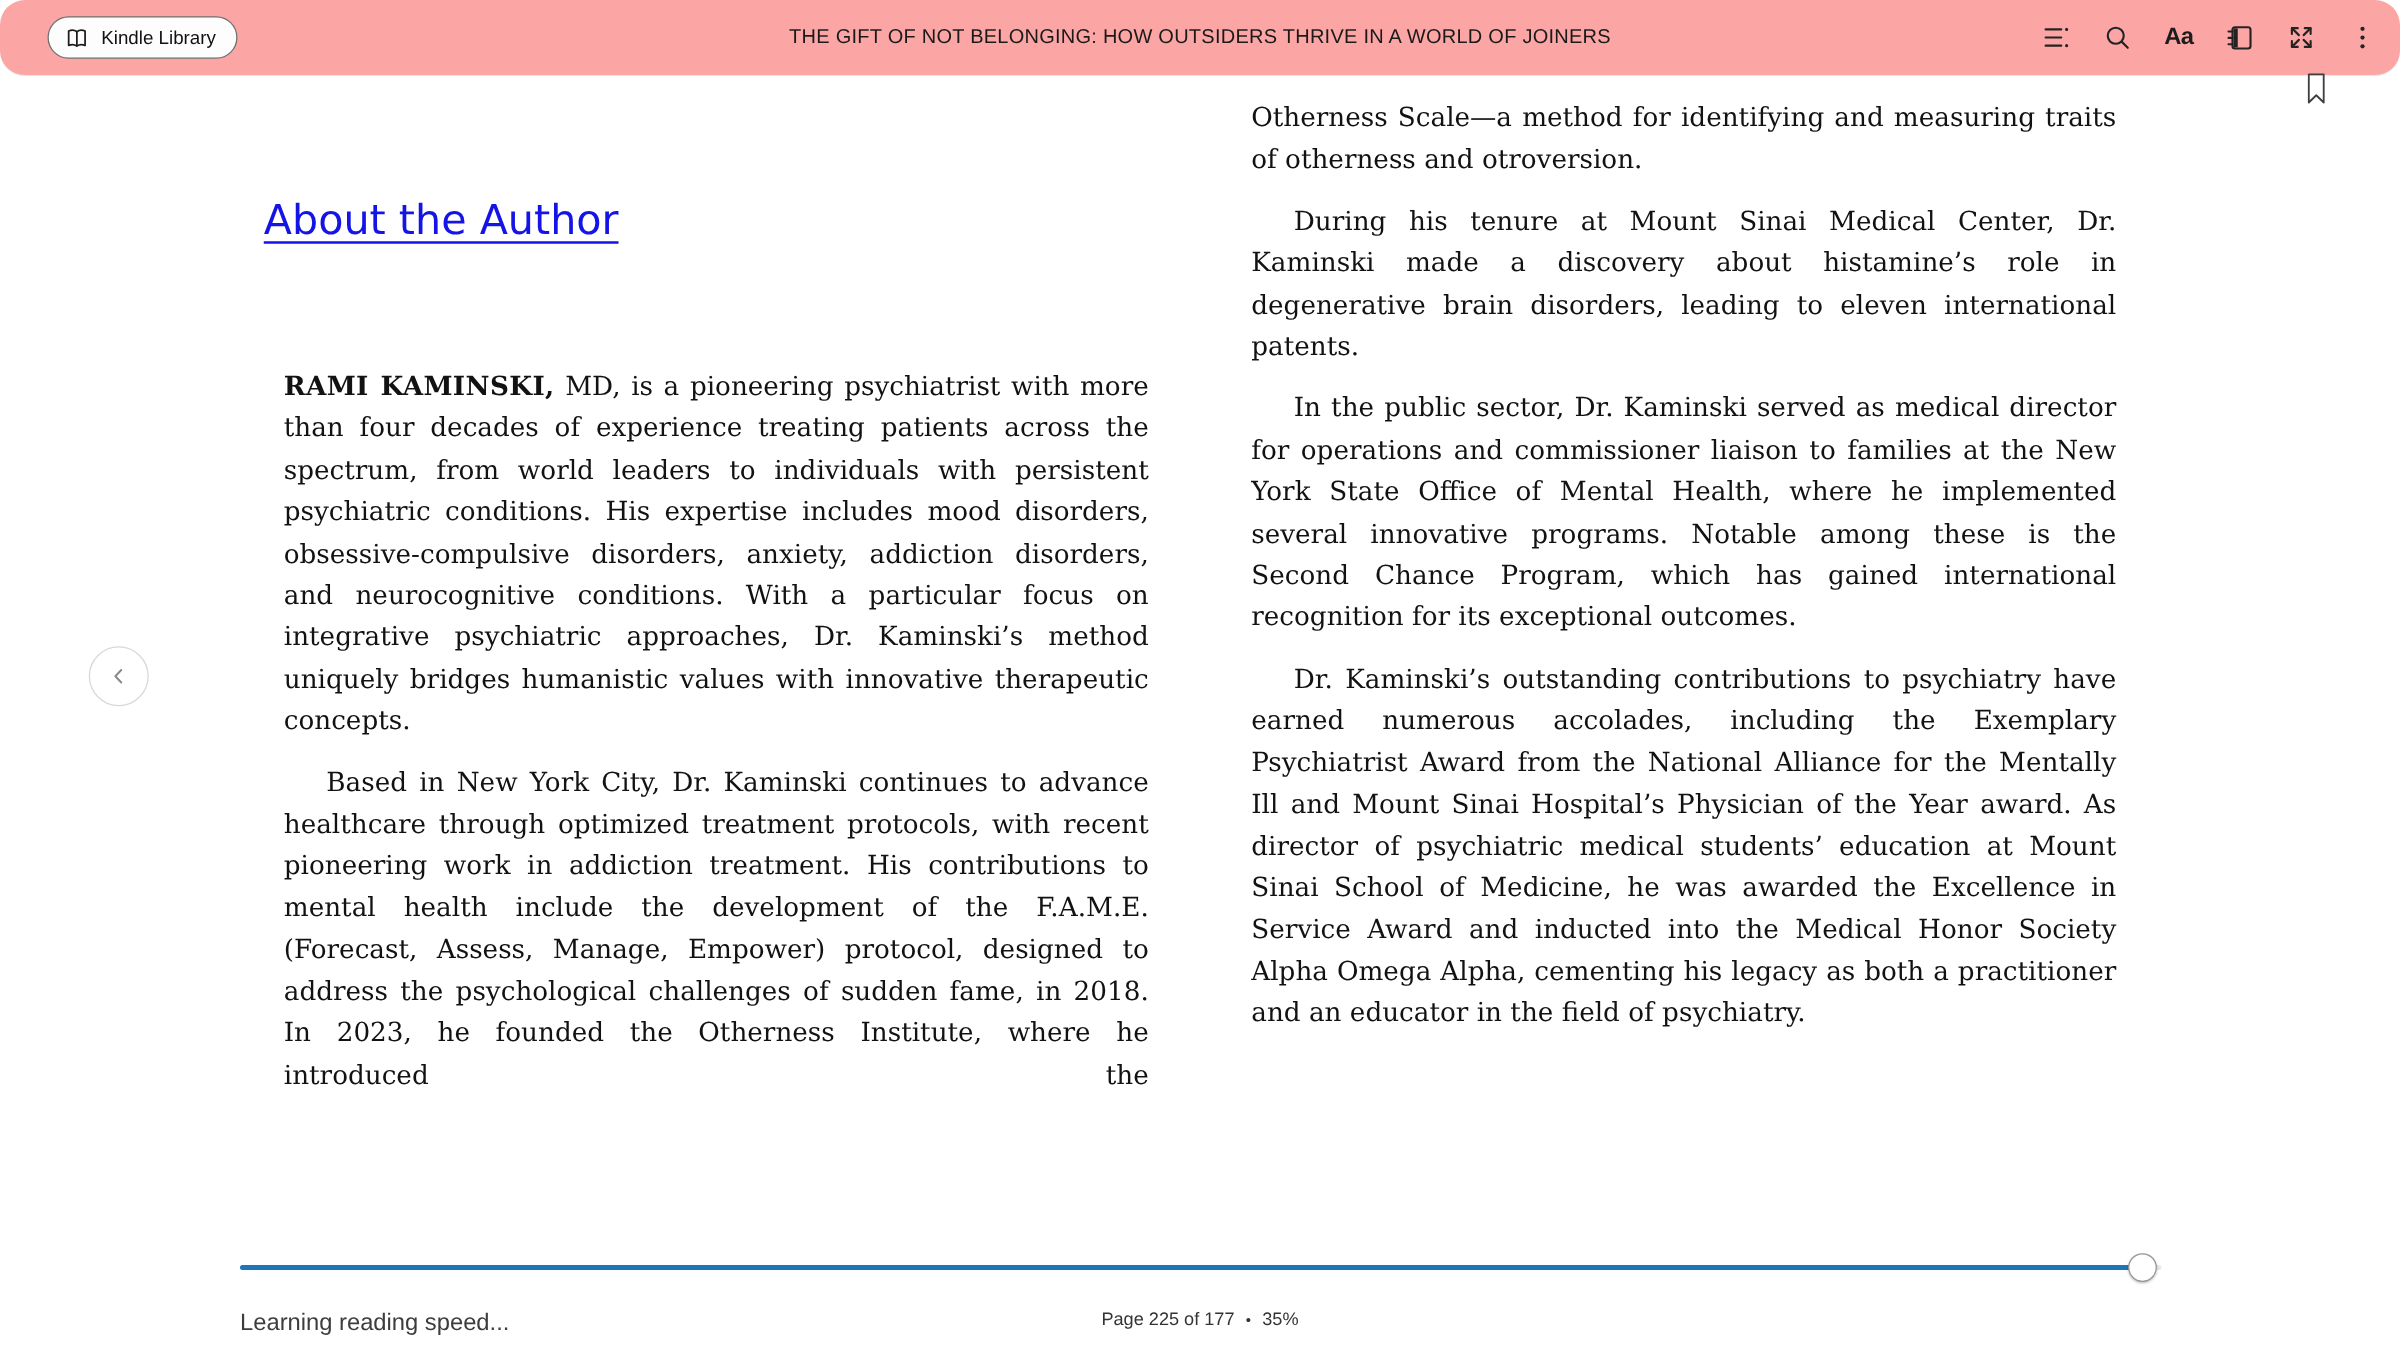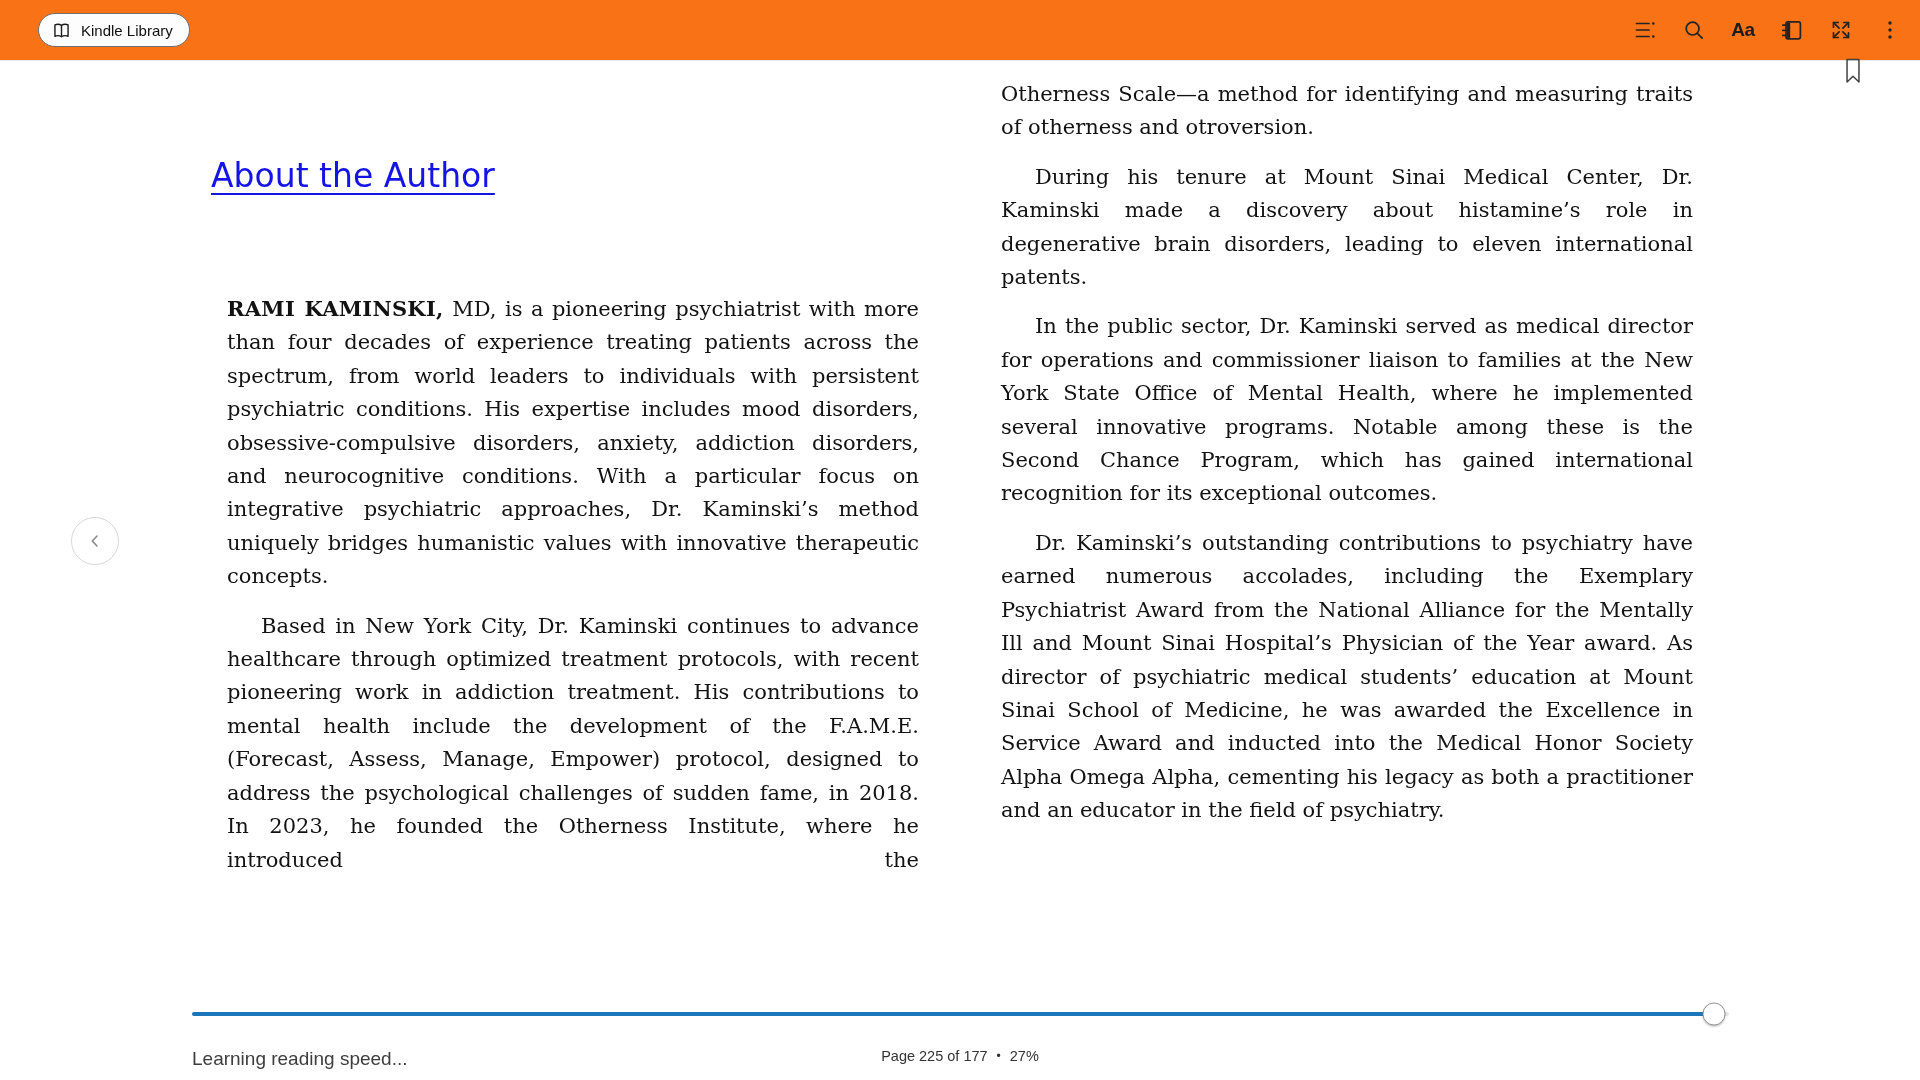--- a/index.html
+++ b/index.html
@@ -1,21 +1,21 @@
 <!DOCTYPE html>
 <html><head>
 <meta charset="utf-8">
 <style>
   html,body{margin:0;padding:0;}
   body{
     width:1920px;height:1080px;position:relative;overflow:hidden;
     background:#ffffff;font-family:"Liberation Sans",sans-serif;
   }
   
-  .topbar{position:absolute;top:0;left:0;right:0;height:60px;background:#f97316;border-bottom:1px solid #e9e9e9;z-index:5;}
+  .topbar{position:absolute;top:0;left:0;right:0;height:60px;background:#fca5a5;border-bottom:1px solid #e9e9e9;z-index:5;border-radius:20px;}
   .library-btn{
     position:absolute;left:38px;top:13px;height:34px;display:flex;align-items:center;gap:9px;
     padding:0 16px 0 12px;border:1px solid #6f6f6f;border-radius:17px;background:#fdfdfd;
     font-family:"Liberation Sans",sans-serif;font-size:15px;color:#111;cursor:pointer;
   }
   .book-title{
     position:absolute;top:0;left:50%;transform:translateX(-50%);height:60px;line-height:60px;
     font-size:16px;color:#1a1a1a;letter-spacing:0.2px;white-space:nowrap;
   }
   .toolbar-icons{position:absolute;right:16px;top:0;height:60px;display:flex;align-items:center;gap:21px;}
@@ -60,20 +60,21 @@
 
 <header class="topbar">
   <button class="library-btn">
     <svg width="21" height="21" viewBox="0 0 24 24" fill="none" stroke="#1c1c1c" stroke-width="1.6" stroke-linejoin="round">
       <path d="M12 6.2 C10 4.7 7 4.5 4.5 5.5 V18.6 C7 17.6 10 17.8 12 19.2 C14 17.8 17 17.6 19.5 18.6 V5.5 C17 4.5 14 4.7 12 6.2 Z"></path>
       <line x1="12" y1="6.2" x2="12" y2="19.2"></line>
     </svg>
     <span>Kindle Library</span>
   </button>
 
+  <div class="book-title">THE GIFT OF NOT BELONGING: HOW OUTSIDERS THRIVE IN A WORLD OF JOINERS</div>
 
   <div class="toolbar-icons">
     <button class="icon-btn">
       <svg width="24" height="24" viewBox="0 0 24 24" fill="none" stroke="#232323" stroke-width="1.7" stroke-linecap="round">
         <line x1="3.5" y1="5.5" x2="16" y2="5.5"></line>
         <line x1="3.5" y1="12" x2="16" y2="12"></line>
         <line x1="3.5" y1="18.5" x2="16" y2="18.5"></line>
         <circle cx="20.3" cy="5.5" r="1.25" fill="#232323" stroke="none"></circle>
         <circle cx="20.3" cy="18.5" r="1.25" fill="#232323" stroke="none"></circle>
       </svg>
@@ -146,14 +147,14 @@
 </main>
 
 <div class="footer-track">
   <div class="fill" style="width: 99%; background: rgb(28, 118, 188);"></div>
   <div class="thumb" style="left: 99%;"></div>
 </div>
 <div class="status-left">Learning reading speed...</div>
 <div class="status-center">
   <span>Page 225 of 177</span>
   <span class="bullet">•</span>
-  <span>27%</span>
+  <span>35%</span>
 </div>
 
 </body></html>

